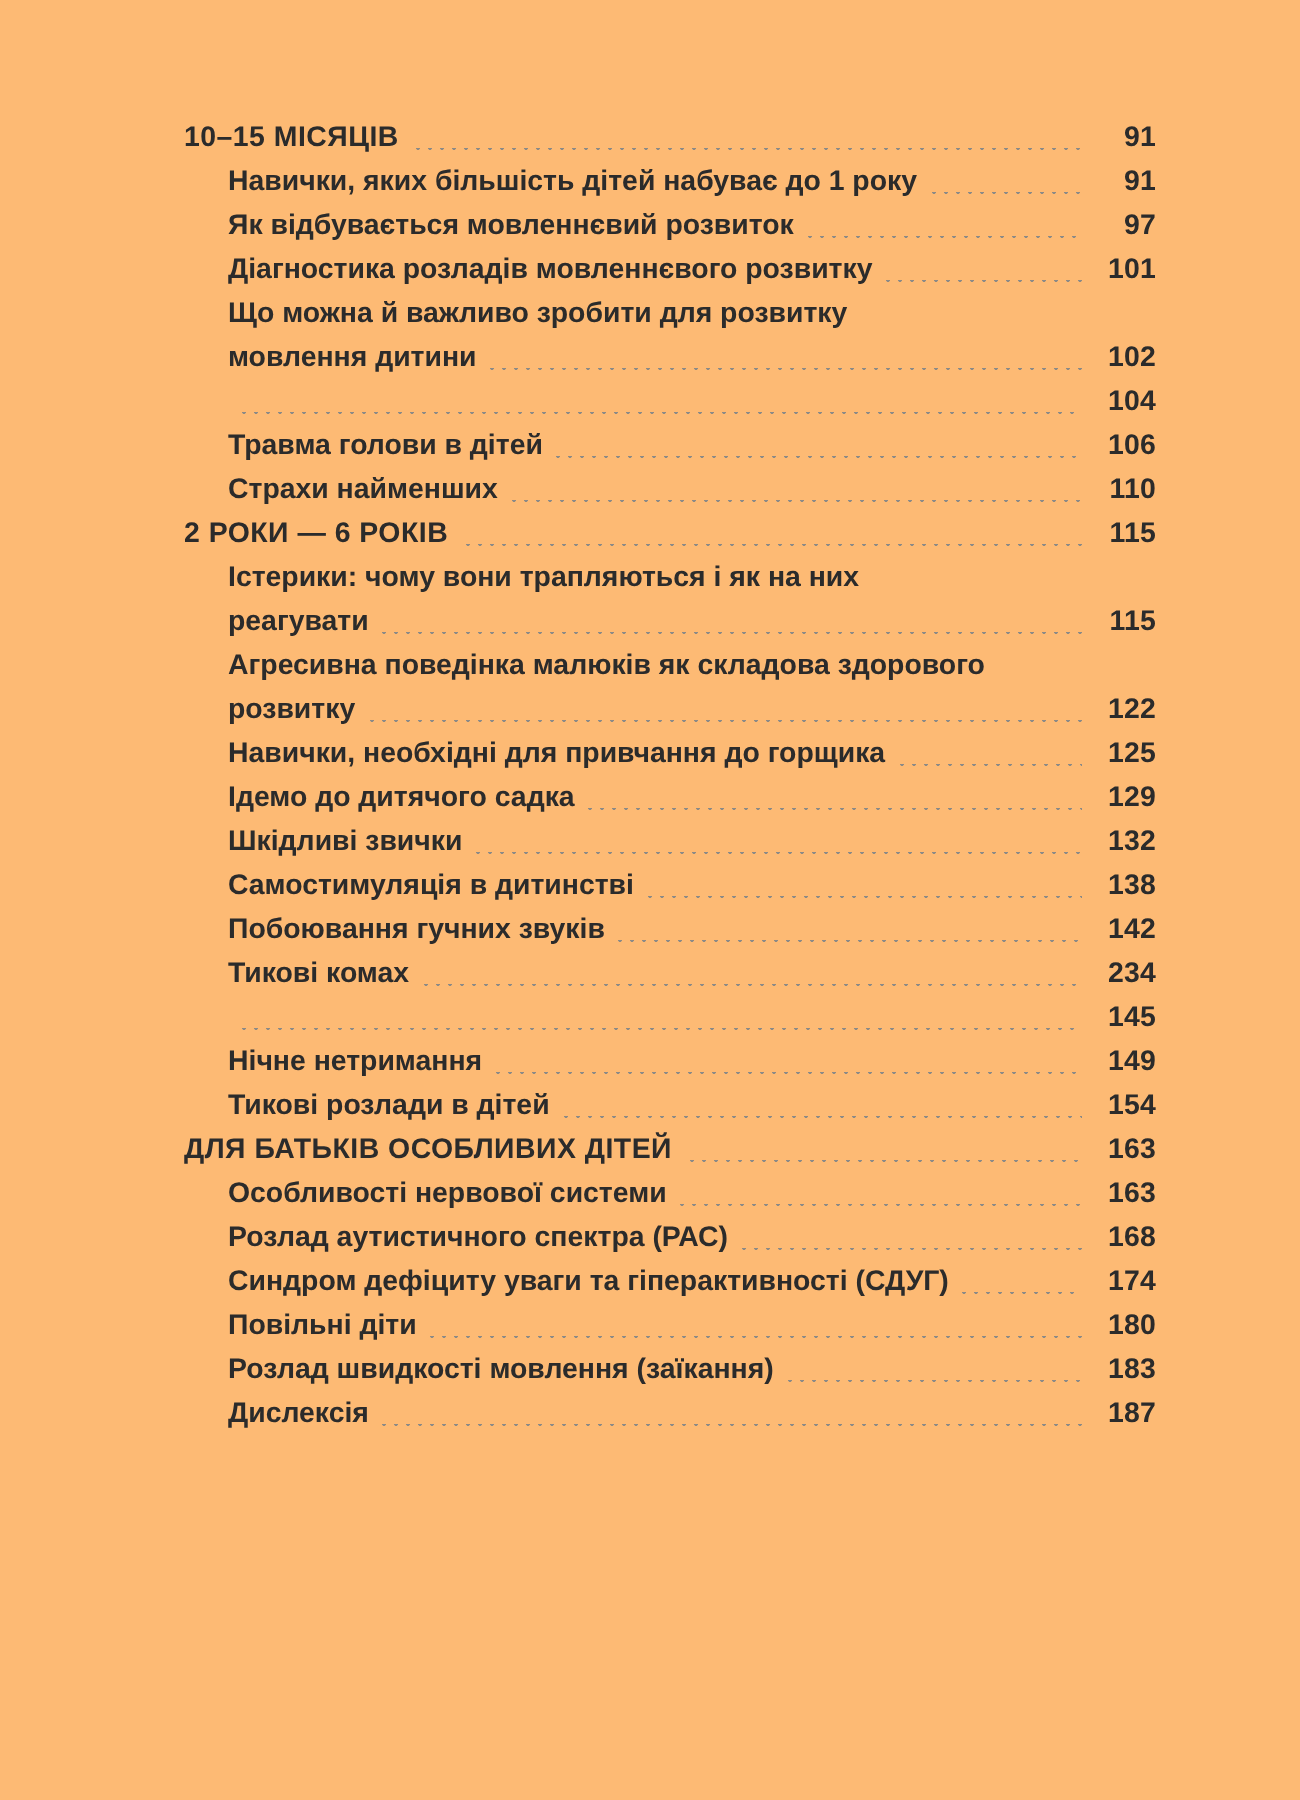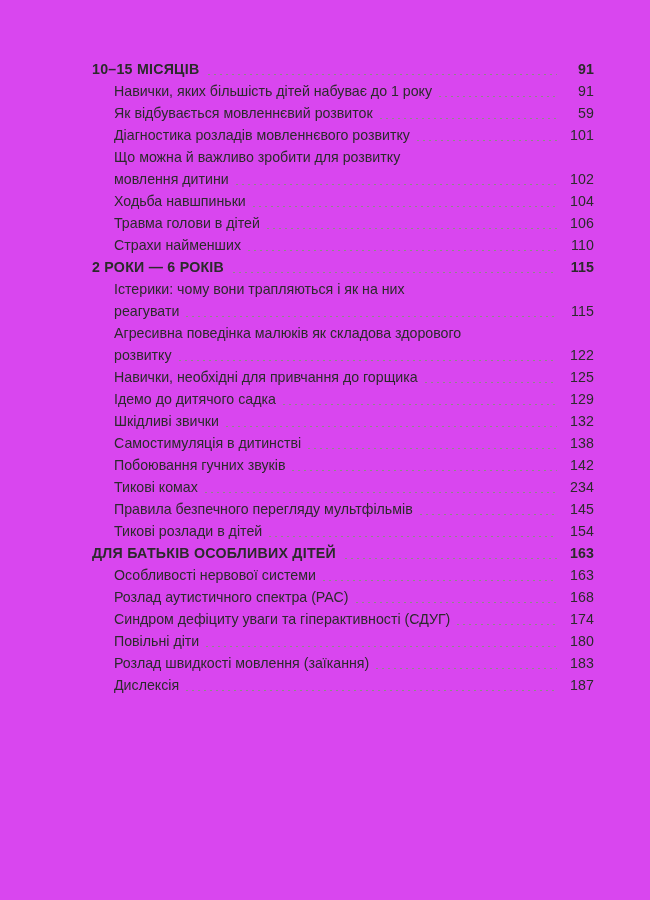--- a/index.html
+++ b/index.html
@@ -14,22 +14,22 @@
     font-family: "Liberation Sans", sans-serif;
     color: #2b2b2b;
     -webkit-font-smoothing: antialiased;
   }
 
   .toc-page {
     position: relative;
     width: 650px;
     height: 900px;
     box-sizing: border-box;
-    padding: 58px 56px 0 92px;
-    background: #d946ef;
+    padding: 58px 72px 0 92px;
+    background: #fdba74;
   }
 
   .toc-list {
     list-style: none;
     margin: 0;
     padding: 0;
   }
 
   
   .entry {
@@ -72,21 +72,21 @@
     margin-left: 0;
     font-weight: 600;
     letter-spacing: 0.25px;
   }
   .level-1 .page-num { font-weight: 600; }
   .level-1 .leader { margin-left: 9px; }
 
   
   .level-2 {
     margin-left: 22px;
-    font-weight: 400;
+    font-weight: 700;
     justify-content: flex-end;
   }
 
   
   .entry.wrapped {
     display: block;
     white-space: normal;
   }
   .entry.wrapped .wrap-first {
     display: block;
@@ -109,37 +109,36 @@
         <span class="page-num">91</span>
       </li>
       <li class="entry level-2">
         <span class="entry-title">Навички, яких більшість дітей набуває до 1 року</span>
         <span class="leader"></span>
         <span class="page-num">91</span>
       </li>
       <li class="entry level-2">
         <span class="entry-title">Як відбувається мовленнєвий розвиток</span>
         <span class="leader"></span>
-        <span class="page-num">59</span>
+        <span class="page-num">97</span>
       </li>
       <li class="entry level-2">
         <span class="entry-title">Діагностика розладів мовленнєвого розвитку</span>
         <span class="leader"></span>
         <span class="page-num">101</span>
       </li>
       <li class="entry level-2 wrapped">
         <span class="wrap-first">Що можна й важливо зробити для розвитку</span>
         <span class="wrap-last">
           <span class="entry-title">мовлення дитини</span>
           <span class="leader"></span>
           <span class="page-num">102</span>
         </span>
       </li>
       <li class="entry level-2">
-        <span class="entry-title">Ходьба навшпиньки</span>
         <span class="leader"></span>
         <span class="page-num">104</span>
       </li>
       <li class="entry level-2">
         <span class="entry-title">Травма голови в дітей</span>
         <span class="leader"></span>
         <span class="page-num">106</span>
       </li>
       <li class="entry level-2">
         <span class="entry-title">Страхи найменших</span>
@@ -191,23 +190,27 @@
         <span class="entry-title">Побоювання гучних звуків</span>
         <span class="leader"></span>
         <span class="page-num">142</span>
       </li>
       <li class="entry level-2">
         <span class="entry-title">Тикові комах</span>
         <span class="leader"></span>
         <span class="page-num">234</span>
       </li>
       <li class="entry level-2">
-        <span class="entry-title">Правила безпечного перегляду мультфільмів</span>
         <span class="leader"></span>
         <span class="page-num">145</span>
+      </li>
+      <li class="entry level-2">
+        <span class="entry-title">Нічне нетримання</span>
+        <span class="leader"></span>
+        <span class="page-num">149</span>
       </li>
       <li class="entry level-2">
         <span class="entry-title">Тикові розлади в дітей</span>
         <span class="leader"></span>
         <span class="page-num">154</span>
       </li>
       <li class="entry level-1">
         <span class="entry-title">ДЛЯ БАТЬКІВ ОСОБЛИВИХ ДІТЕЙ</span>
         <span class="leader"></span>
         <span class="page-num">163</span>

